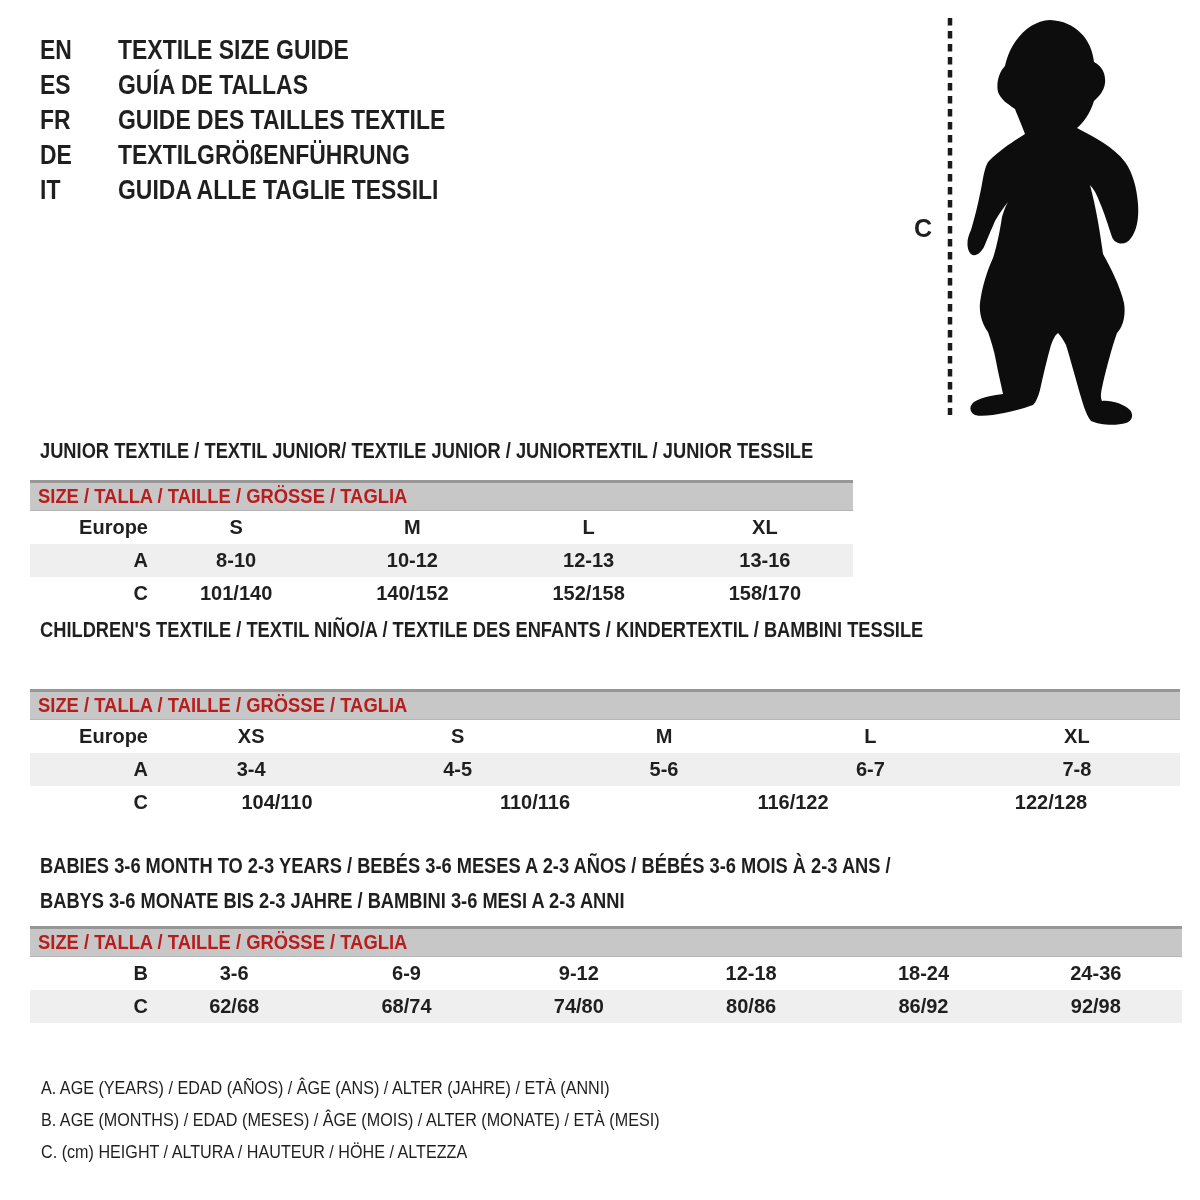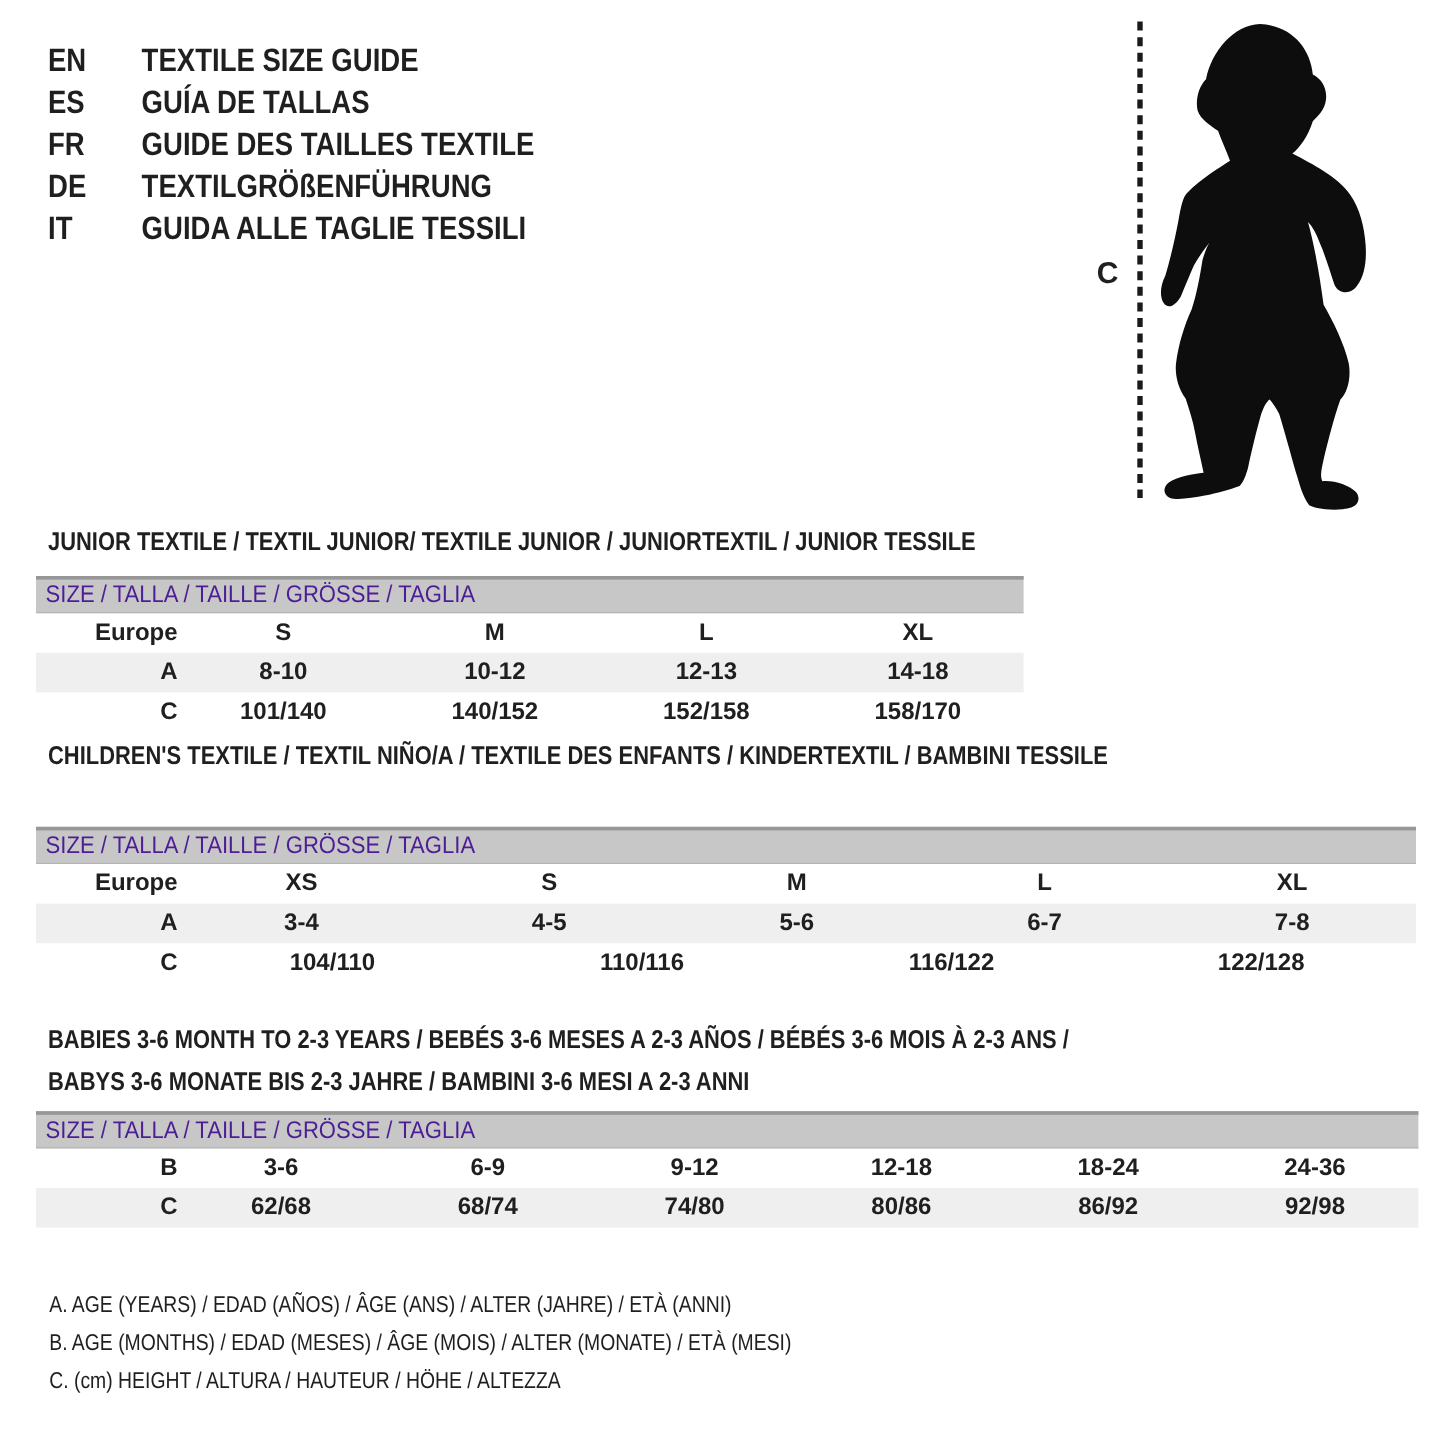--- a/index.html
+++ b/index.html
@@ -23,21 +23,21 @@
   .fig-label{left:914px;top:214px;font-size:25px;font-weight:bold;}
 
   
   .sec-title{font-size:21.5px;font-weight:bold;line-height:28px;white-space:nowrap;}
   .babies-title{line-height:35px;}
 
   
   .sizetable{background:#ffffff;}
   .size-bar{
     background:#c7c7c7;border-top:3px solid #979797;border-bottom:1px solid #b5b5b5;
-    height:27px;line-height:26px;font-size:20px;font-weight:normal;color:#4c1d95;
+    height:27px;line-height:26px;font-size:20px;font-weight:bold;color:#b91c1c;
     padding-left:8px;
   }
   .trow{display:flex;height:33px;line-height:33px;font-size:20px;font-weight:bold;}
   .trow.zebra{background:#efefef;}
   .tlabel{width:110px;padding-left:8px;text-align:right;flex:none;}
   .tcell{flex:1;text-align:center;}
 
   
   .footnotes{left:41px;top:1072px;}
   .footnote{height:32px;line-height:32px;font-size:19px;font-weight:normal;white-space:nowrap;}
@@ -133,21 +133,21 @@
     <div class="tcell">S</div>
     <div class="tcell">M</div>
     <div class="tcell">L</div>
     <div class="tcell">XL</div>
   </div>
   <div class="trow zebra">
     <div class="tlabel">A</div>
     <div class="tcell">8-10</div>
     <div class="tcell">10-12</div>
     <div class="tcell">12-13</div>
-    <div class="tcell">14-18</div>
+    <div class="tcell">13-16</div>
   </div>
   <div class="trow">
     <div class="tlabel">C</div>
     <div class="tcell">101/140</div>
     <div class="tcell">140/152</div>
     <div class="tcell">152/158</div>
     <div class="tcell">158/170</div>
   </div>
 </div>
 

